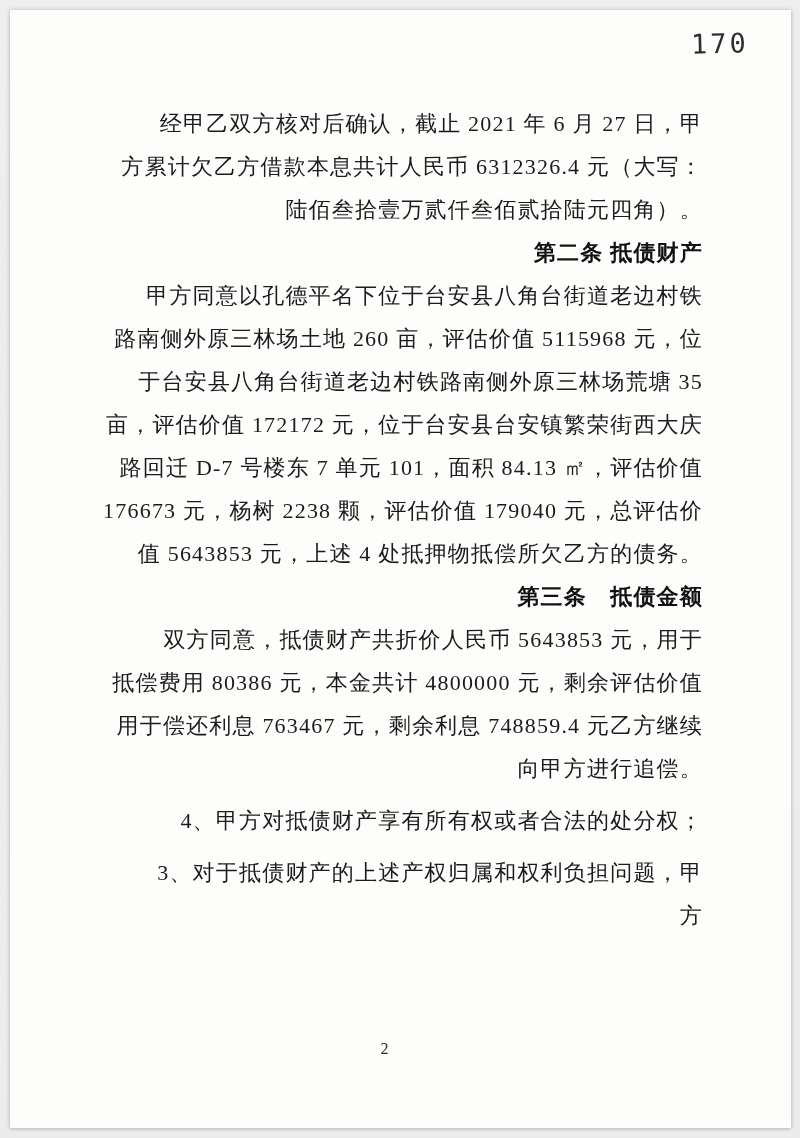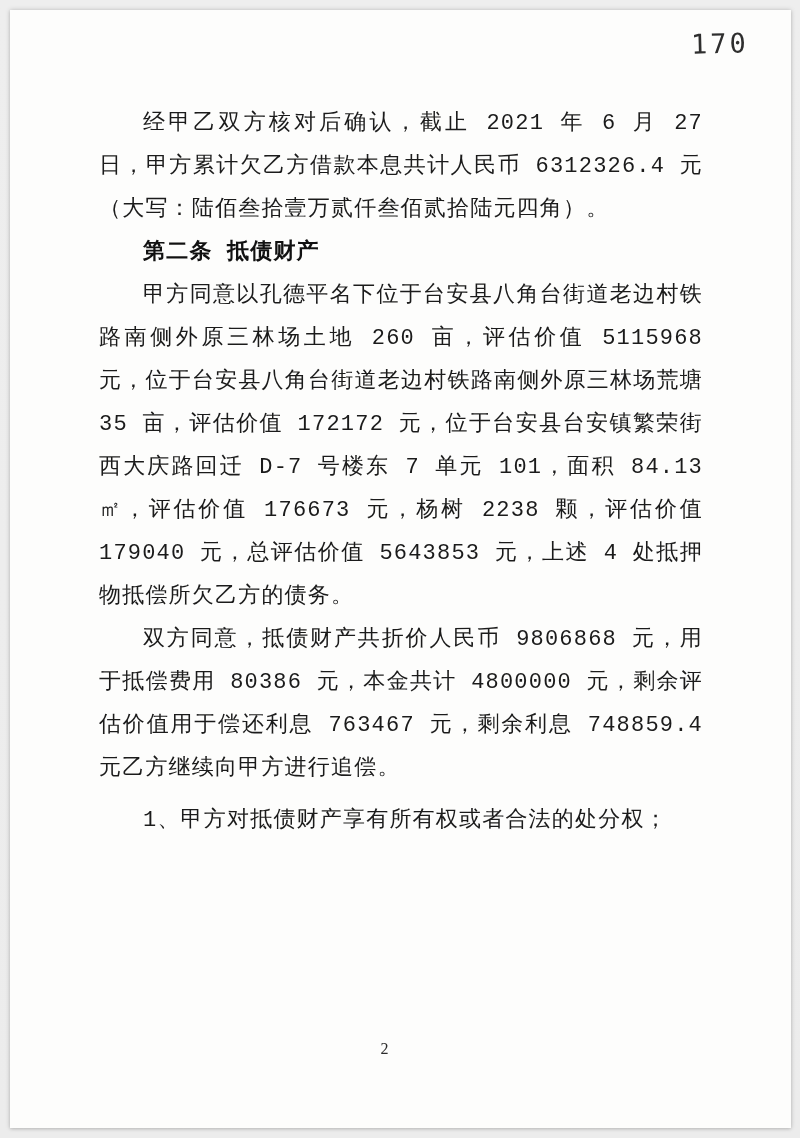--- a/index.html
+++ b/index.html
@@ -44,29 +44,29 @@
     width: 604px;
     color: #1b1b1b;
   }
   .content p {
     margin: 0;
     font-size: 22px;
     line-height: 43px;
     letter-spacing: 1.2px;
     text-align: justify;
     color: #1b1b1b;
-    font-family: Liberation Mono, monospace;
   }
   .content p.heading {
     font-weight: bold;
     color: #111;
     text-align: left;
   }
   .content p.indent {
     text-indent: 2em;
+    text-align: right;
   }
   .content p.item {
     margin-top: 9px;
   }
   .page-number {
     position: absolute;
     bottom: 70px;
     left: 0;
     right: 32px;
     text-align: center;
@@ -84,25 +84,27 @@
     <div class="stamp">170</div>
 
     <div class="content">
 
         <p class="para body indent">经甲乙双方核对后确认，截止 2021 年 6 月 27 日，甲方累计欠乙方借款本息共计人民币 6312326.4 元（大写：陆佰叁拾壹万贰仟叁佰贰拾陆元四角）。</p>
 
         <p class="para heading indent">第二条 抵债财产</p>
 
         <p class="para body indent">甲方同意以孔德平名下位于台安县八角台街道老边村铁路南侧外原三林场土地 260 亩，评估价值 5115968 元，位于台安县八角台街道老边村铁路南侧外原三林场荒塘 35 亩，评估价值 172172 元，位于台安县台安镇繁荣街西大庆路回迁 D-7 号楼东 7 单元 101，面积 84.13 ㎡，评估价值 176673 元，杨树 2238 颗，评估价值 179040 元，总评估价值 5643853 元，上述 4 处抵押物抵偿所欠乙方的债务。</p>
 
+        <p class="para heading indent">第三条　抵债金额</p>
 
-        <p class="para body indent">双方同意，抵债财产共折价人民币 9806868 元，用于抵偿费用 80386 元，本金共计 4800000 元，剩余评估价值用于偿还利息 763467 元，剩余利息 748859.4 元乙方继续向甲方进行追偿。</p>
+        <p class="para body indent">双方同意，抵债财产共折价人民币 5643853 元，用于抵偿费用 80386 元，本金共计 4800000 元，剩余评估价值用于偿还利息 763467 元，剩余利息 748859.4 元乙方继续向甲方进行追偿。</p>
 
 
-        <p class="para item indent">1、甲方对抵债财产享有所有权或者合法的处分权；</p>
+        <p class="para item indent">4、甲方对抵债财产享有所有权或者合法的处分权；</p>
 
 
+        <p class="para item indent">3、对于抵债财产的上述产权归属和权利负担问题，甲方</p>
       </div>
 
     <div class="page-number">2</div>
 
   </div>
 </div>
 
 </body></html>

